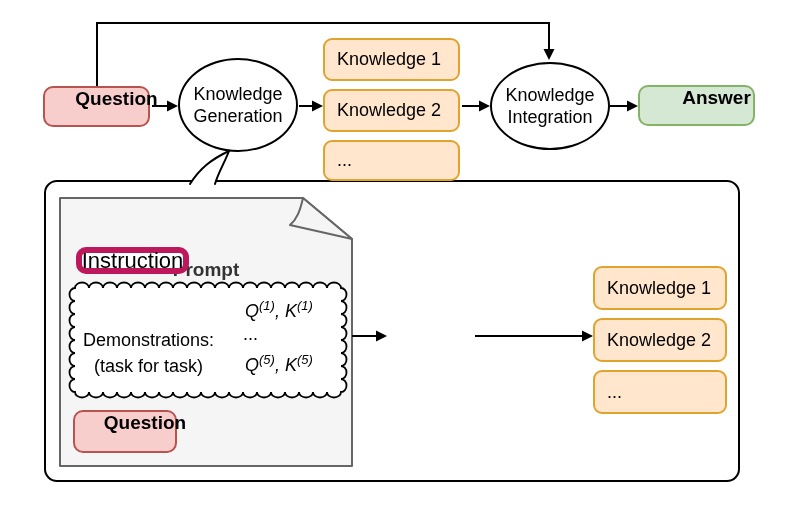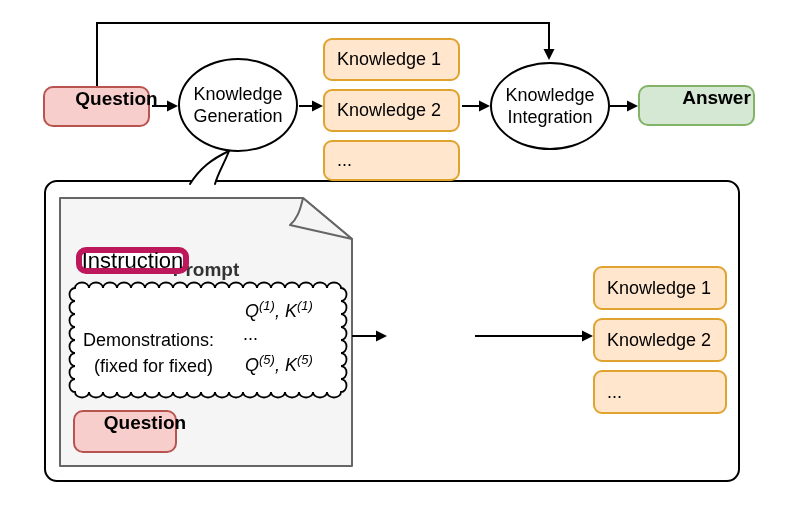--- a/index.html
+++ b/index.html
@@ -128,21 +128,21 @@
   <div class="abs instruction" style="left:76px;top:247px;width:113px;height:27px;">
     <span>Instruction</span>
   </div>
 
   <div class="abs demo-wrap" style="left:75px;top:288px;width:266px;height:104px;">
     <span class="t math" style="left:170px;top:10px;">
       <i>Q</i><sup>(1)</sup><span>, </span><i>K</i><sup>(1)</sup>
     </span>
     <span class="t" style="left:8px;top:42px;">Demonstrations:</span>
     <span class="t" style="left:168px;top:36px;">...</span>
-    <span class="t" style="left:19px;top:68px;">(fixed for fixed)</span>
+    <span class="t" style="left:19px;top:68px;">(task for task)</span>
     <span class="t math" style="left:170px;top:64px;">
       <i>Q</i><sup>(5)</sup><span>, </span><i>K</i><sup>(5)</sup>
     </span>
   </div>
 
   <div class="abs box pink" style="left:73px;top:410px;width:104px;height:43px;">
     <span>Question</span>
   </div>
 
 

